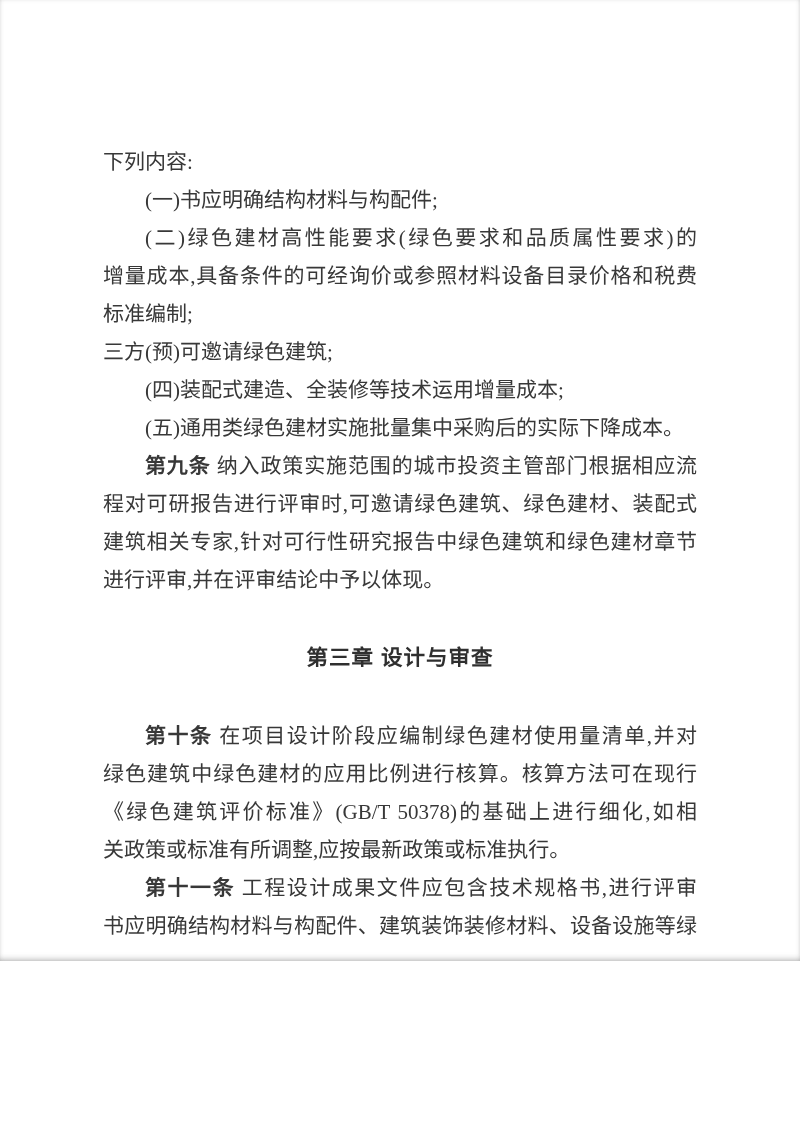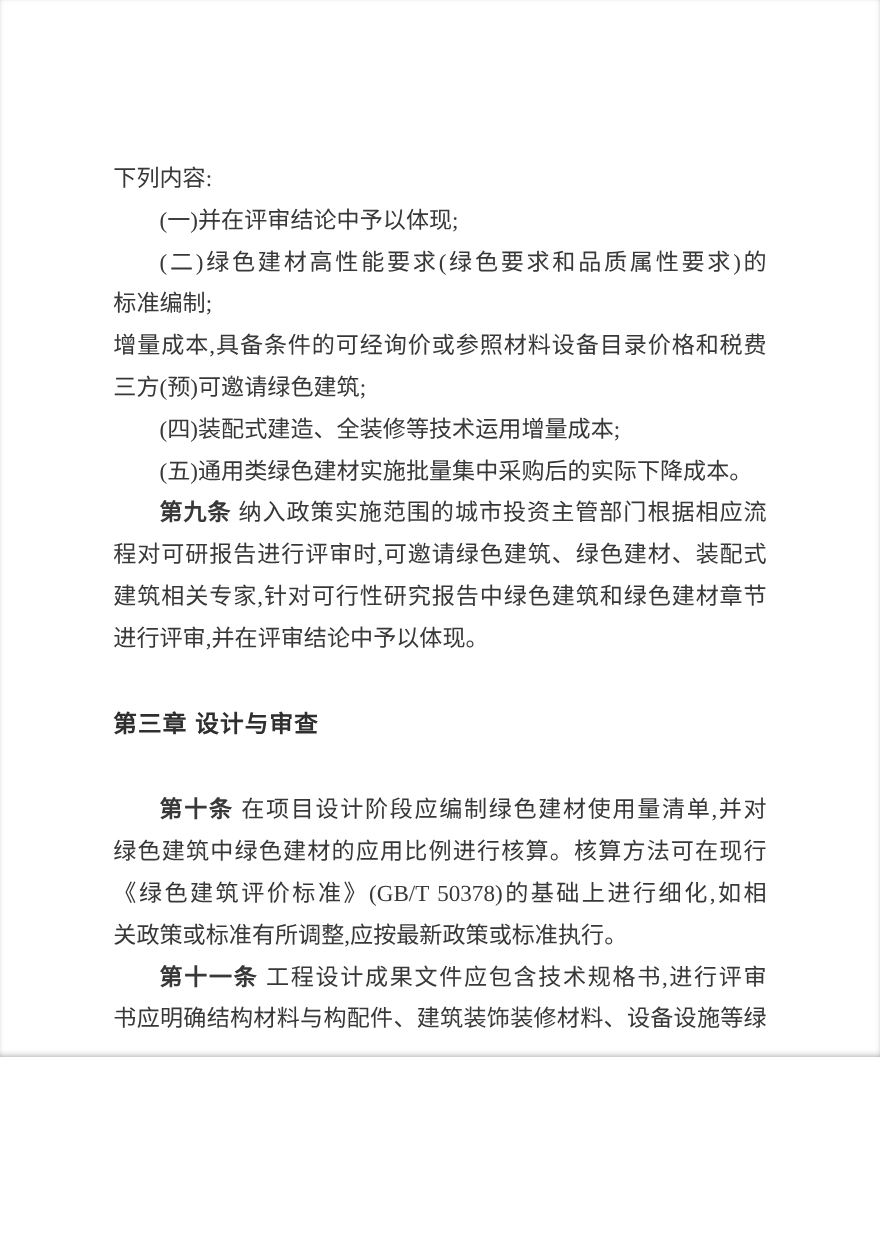--- a/index.html
+++ b/index.html
@@ -44,20 +44,21 @@
   .b {
     font-weight: bold;
   }
   .heading {
     margin: 40px 0;
     font-family: "Liberation Sans", "DejaVu Sans", sans-serif;
     font-weight: bold;
     font-size: 21.5px;
     line-height: 38px;
     letter-spacing: 1px;
+    text-align: center;
     color: #2f2f2f;
   }
   .footer {
     position: absolute;
     left: 0;
     top: 1030px;
     width: 800px;
     line-height: 38px;
     font-size: 21px;
     color: #333333;
@@ -65,24 +66,24 @@
     letter-spacing: 2px;
   }
 </style>
 </head>
 <body>
 
 <div class="page">
   <div class="content">
     <div id="sec1">
         <div class="ln"><span>下列内容:</span></div>
-        <div class="ln indent"><span>(一)并在评审结论中予以体现;</span></div>
+        <div class="ln indent"><span>(一)书应明确结构材料与构配件;</span></div>
         <div class="ln fill indent"><span>(二)绿色建材高性能要求(绿色要求和品质属性要求)的</span></div>
+        <div class="ln fill"><span>增量成本,具备条件的可经询价或参照材料设备目录价格和税费</span></div>
         <div class="ln"><span>标准编制;</span></div>
-        <div class="ln fill"><span>增量成本,具备条件的可经询价或参照材料设备目录价格和税费</span></div>
         <div class="ln"><span>三方(预)可邀请绿色建筑;</span></div>
         <div class="ln indent"><span>(四)装配式建造、全装修等技术运用增量成本;</span></div>
         <div class="ln indent"><span>(五)通用类绿色建材实施批量集中采购后的实际下降成本。</span></div>
         <div class="ln fill indent"><span class="b">第九条</span><span> 纳入政策实施范围的城市投资主管部门根据相应流</span></div>
         <div class="ln fill"><span>程对可研报告进行评审时,可邀请绿色建筑、绿色建材、装配式</span></div>
         <div class="ln fill"><span>建筑相关专家,针对可行性研究报告中绿色建筑和绿色建材章节</span></div>
         <div class="ln"><span>进行评审,并在评审结论中予以体现。</span></div>
       </div>
     <div class="heading">第三章 设计与审查</div>
     <div id="sec2">

